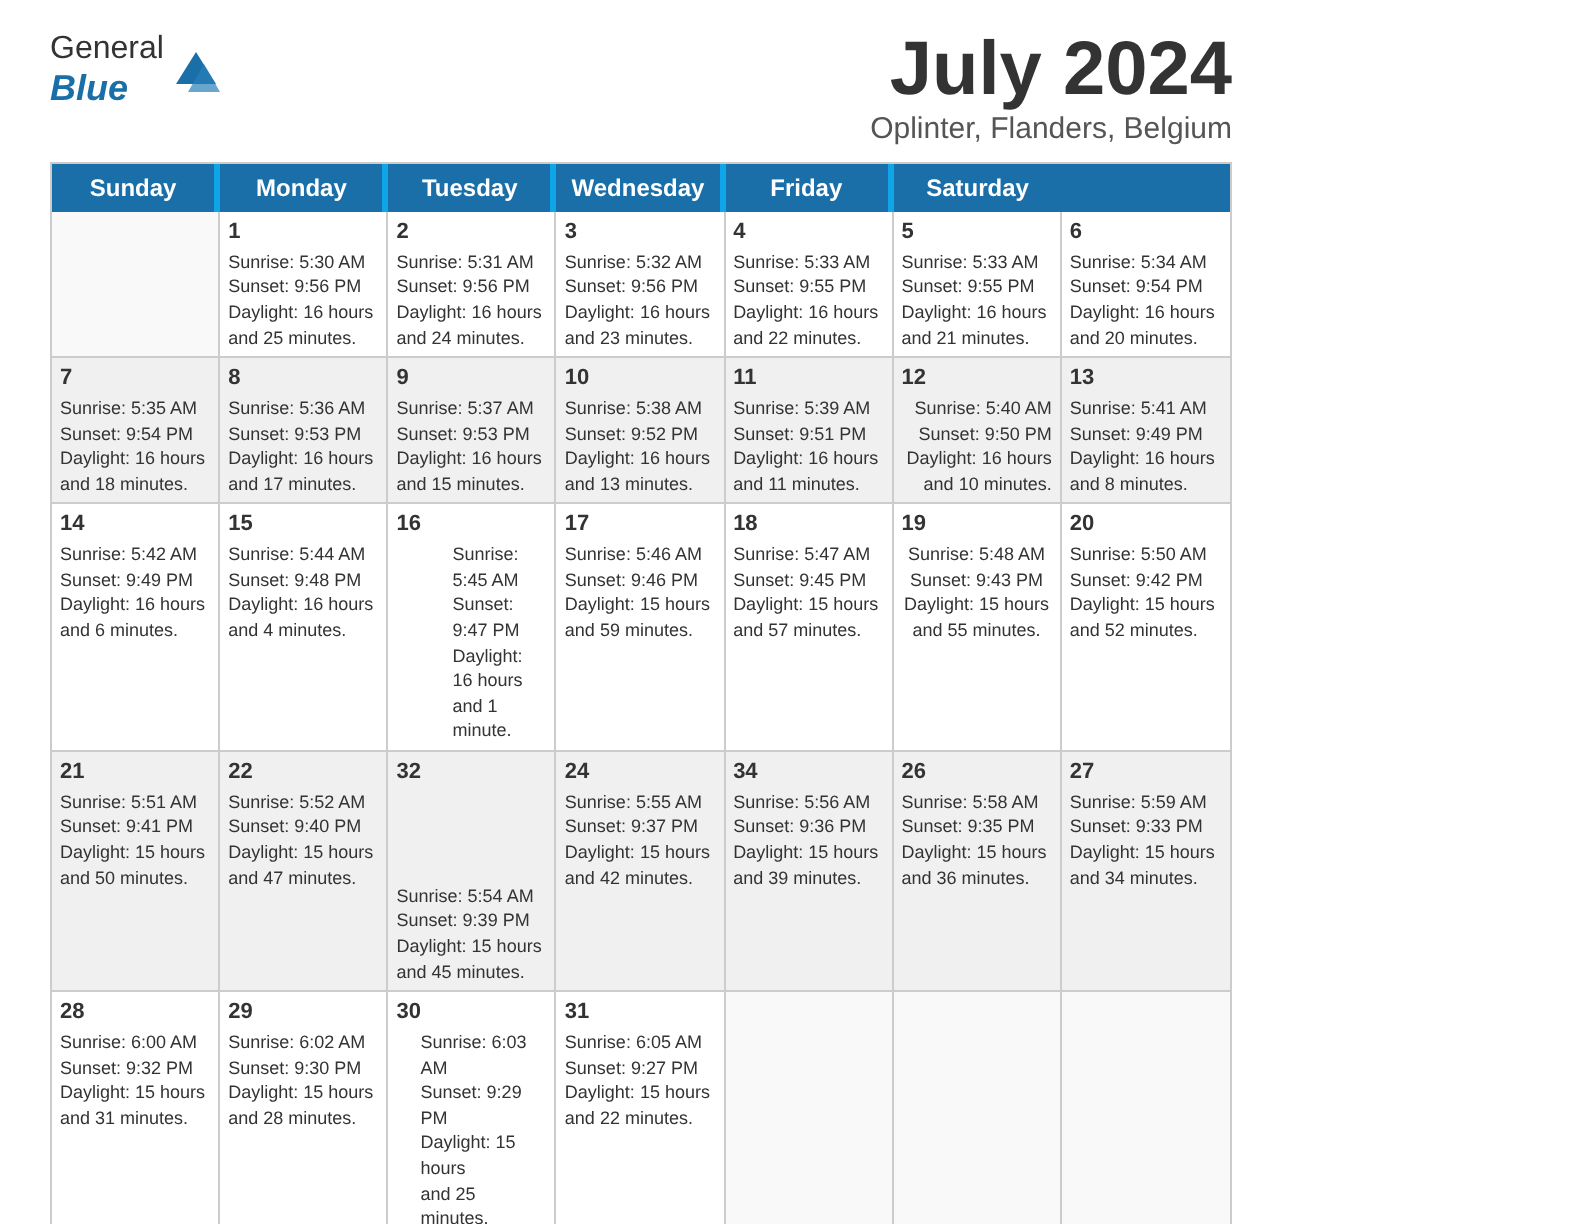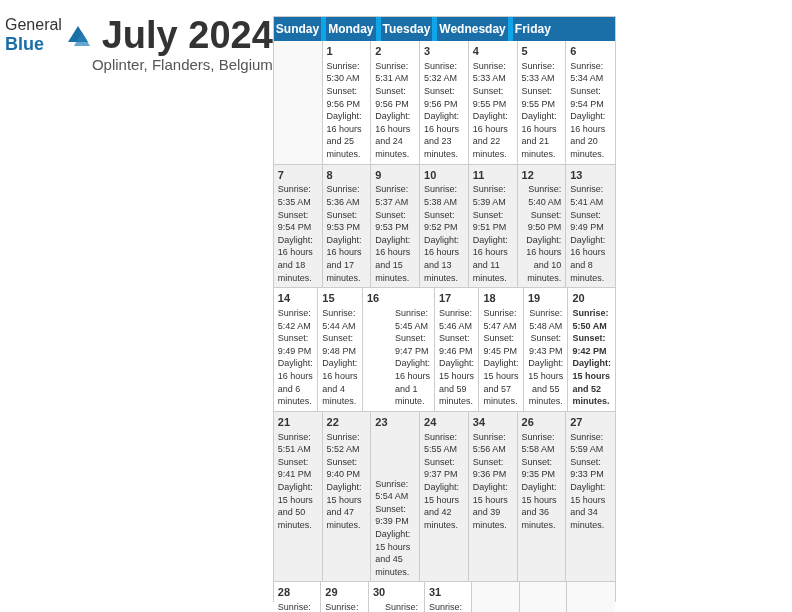--- a/index.html
+++ b/index.html
@@ -6,36 +6,36 @@
     body {
       font-family: Arial, sans-serif;
       background: #fff;
       width: 792px;
       height: 612px;
       overflow: hidden;
     }
     .page {
       width: 636px;
       height: 612px;
-      padding: 16px 20px 10px 5px;
-      display: flex;
-      flex-direction: row;
+      padding: 16px 20px 10px 25px;
+      display: flex;
+      flex-direction: column;
     }
     .header {
       display: flex;
       justify-content: space-between;
       align-items: flex-start;
       margin-bottom: 8px;
     }
     .logo {
       display: flex;
       align-items: center;
     }
     .logo-general { color: #333; }
-    .logo-blue { color: #1a6fa8; }
+    .logo-blue { color: #1a6fa8; font-style: italic; }
     .logo-icon {
       width: 28px;
       height: 28px;
       margin-left: 2px;
     }
     .title-block {
       text-align: right;
     }
     .month-title {
       font-size: 38px;
@@ -58,21 +58,21 @@
       display: grid;
       grid-template-columns: repeat(7, 1fr);
       background: #1a6fa8;
     }
     .cal-header-cell {
       color: #fff;
       font-size: 12px;
       font-weight: bold;
       text-align: center;
       padding: 5px 2px;
-      border-right: 5px solid #0ea5e9;
+      border-right: 3px solid #0ea5e9;
     }
     .cal-header-cell:last-child { border-right: none; }
     .cal-body {
       flex: 1;
       display: flex;
       flex-direction: column;
     }
     .cal-row {
       display: grid;
       grid-template-columns: repeat(7, 1fr);
@@ -129,20 +129,21 @@
     </div>
   </div>
 
   <div class="calendar">
     <div class="cal-header">
     <div class="cal-header-cell">Sunday</div>
         <div class="cal-header-cell">Monday</div>
         <div class="cal-header-cell">Tuesday</div>
         <div class="cal-header-cell">Wednesday</div>
         <div class="cal-header-cell">Friday</div>
+        <div class="cal-header-cell">Saturday</div>
       </div>
     <div class="cal-body">
     <div class="cal-row">
           <div class="cal-cell empty"></div>
           <div class="cal-cell">
             <span class="day-num">1</span>
             <div class="cell-text" style="white-space: pre-line;">Sunrise: 5:30 AM
 Sunset: 9:56 PM
 Daylight: 16 hours
 and 25 minutes.</div>
@@ -272,21 +273,21 @@
           </div>
           <div class="cal-cell">
             <span class="day-num">19</span>
             <div class="cell-text" style="white-space: pre-line; text-align: center;">Sunrise: 5:48 AM
 Sunset: 9:43 PM
 Daylight: 15 hours
 and 55 minutes.</div>
           </div>
           <div class="cal-cell">
             <span class="day-num">20</span>
-            <div class="cell-text" style="white-space: pre-line; font-weight: bold;">Sunrise: 5:50 AM
+            <div class="cell-text" style="white-space: pre-line;">Sunrise: 5:50 AM
 Sunset: 9:42 PM
 Daylight: 15 hours
 and 52 minutes.</div>
           </div>
         </div>
         <div class="cal-row">
           <div class="cal-cell shaded">
             <span class="day-num">21</span>
             <div class="cell-text" style="white-space: pre-line;">Sunrise: 5:51 AM
 Sunset: 9:41 PM
@@ -294,21 +295,21 @@
 and 50 minutes.</div>
           </div>
           <div class="cal-cell shaded">
             <span class="day-num">22</span>
             <div class="cell-text" style="white-space: pre-line;">Sunrise: 5:52 AM
 Sunset: 9:40 PM
 Daylight: 15 hours
 and 47 minutes.</div>
           </div>
           <div class="cal-cell shaded">
-            <span class="day-num">23</span>
+            <span class="day-num">32</span>
             <div class="cell-text" style="white-space: pre-line; margin-top: 48px;">Sunrise: 5:54 AM
 Sunset: 9:39 PM
 Daylight: 15 hours
 and 45 minutes.</div>
           </div>
           <div class="cal-cell shaded">
             <span class="day-num">24</span>
             <div class="cell-text" style="white-space: pre-line;">Sunrise: 5:55 AM
 Sunset: 9:37 PM
 Daylight: 15 hours

